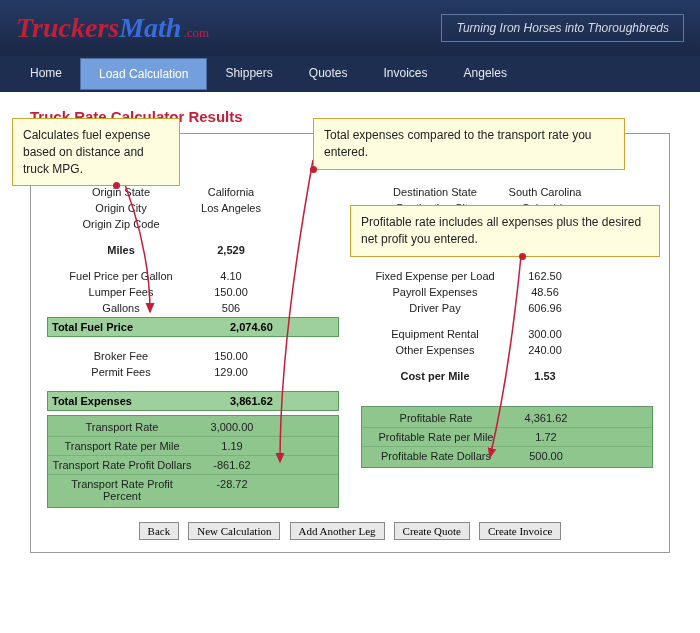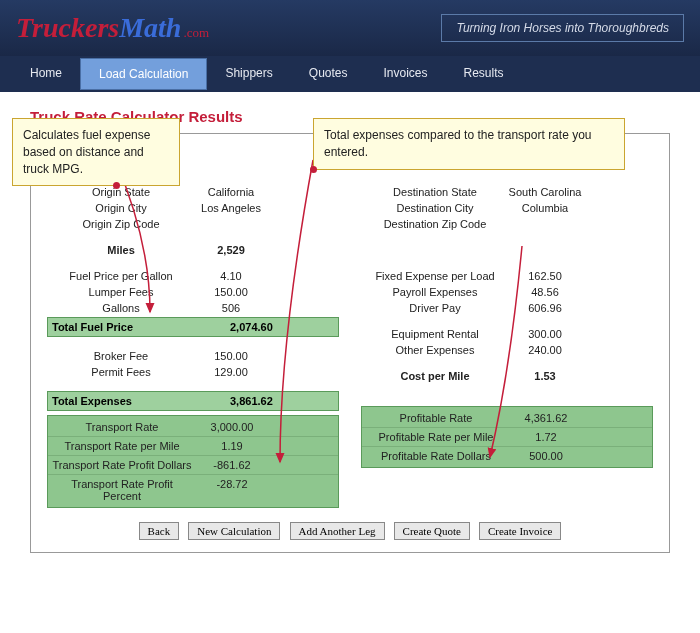--- a/index.html
+++ b/index.html
@@ -46,21 +46,21 @@
   </div>
   <div class="tagline">Turning Iron Horses into Thoroughbreds</div>
 </div>
 
 <div class="nav">
   <div class="nav-item">Home</div>
   <div class="nav-item active">Load Calculation</div>
   <div class="nav-item">Shippers</div>
   <div class="nav-item">Quotes</div>
   <div class="nav-item">Invoices</div>
-  <div class="nav-item">Results</div>
+  <div class="nav-item">Angeles</div>
 </div>
 
 <div class="content">
   <div class="page-title">Truck Rate Calculator Results</div>
 
   <div class="panel">
     <div class="columns">
 
       <div class="col">
         <div class="row">
@@ -199,20 +199,24 @@
     </div>
   </div>
 
   <div class="callout" style="top:26px; left:12px; width:168px;">
     <span>Calculates fuel expense based on distance and truck MPG.</span>
     <span class="dot" style="bottom:-4px; left:100px;"></span>
   </div>
   <div class="callout" style="top:26px; left:313px; width:312px;">
     <span>Total expenses compared to the transport rate you entered.</span>
     <span class="dot" style="bottom:-4px; left:-4px;"></span>
+  </div>
+  <div class="callout" style="top:113px; left:350px; width:310px;">
+    <span>Profitable rate includes all expenses plus the desired net profit you entered.</span>
+    <span class="dot" style="bottom:-4px; left:168px;"></span>
   </div>
 
   <svg class="arrows" width="700" height="540">
     <defs>
       <marker id="ah" markerWidth="8" markerHeight="8" refX="6" refY="3" orient="auto">
         <path d="M0,0 L7,3 L0,6 Z" fill="#c41e3a"></path>
       </marker>
     </defs>
     <path d="M116,70 Q150,150 150,220" stroke="#c41e3a" stroke-width="1.5" fill="none" marker-end="url(#ah)"></path>
     <path d="M313,68 Q280,250 280,370" stroke="#c41e3a" stroke-width="1.5" fill="none" marker-end="url(#ah)"></path>

